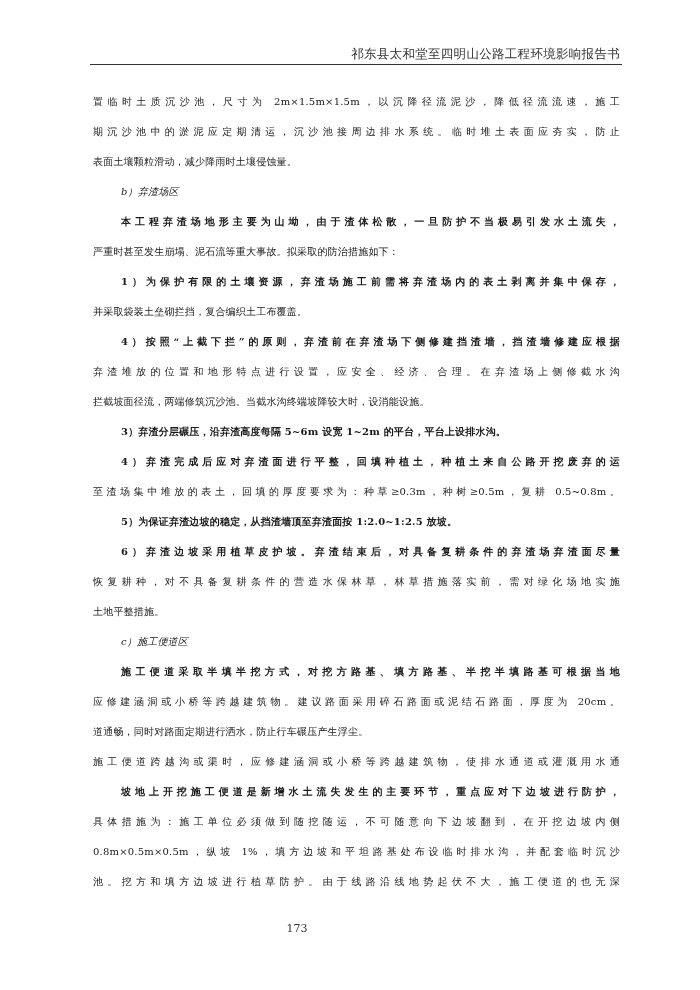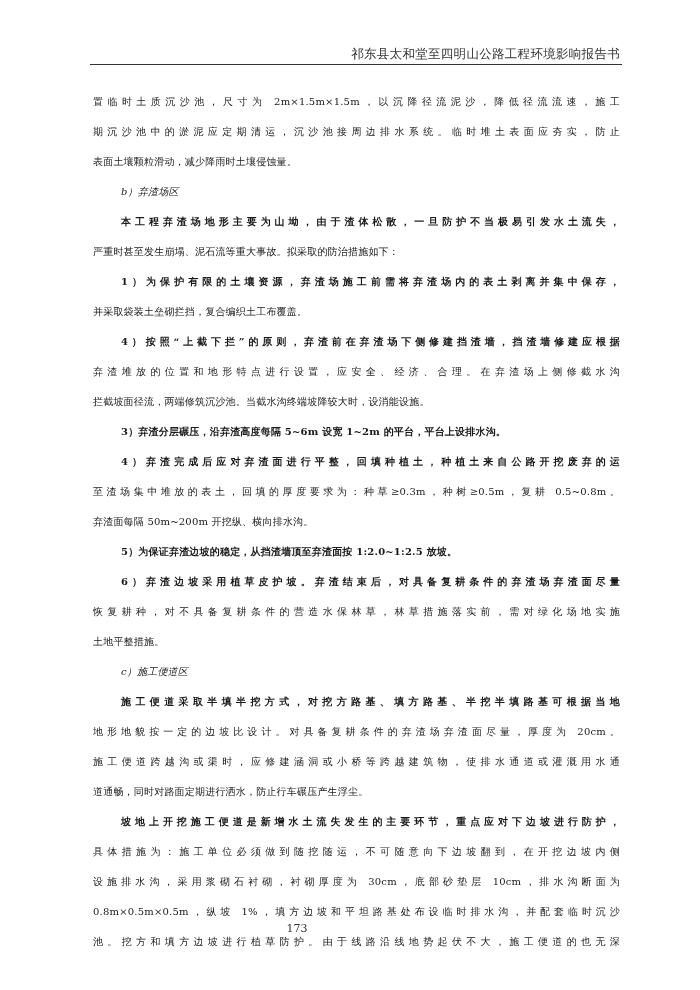--- a/index.html
+++ b/index.html
@@ -46,41 +46,39 @@
       <div class="line indent">4）按照“上截下拦”的原则，弃渣前在弃渣场下侧修建挡渣墙，挡渣墙修建应根据</div>
       <div class="line">弃渣堆放的位置和地形特点进行设置，应安全、经济、合理。在弃渣场上侧修截水沟</div>
       <div class="line last">拦截坡面径流，两端修筑沉沙池。当截水沟终端坡降较大时，设消能设施。</div>
     </div>
     <div>
       <div class="line indent last">3）弃渣分层碾压，沿弃渣高度每隔 5~6m 设宽 1~2m 的平台，平台上设排水沟。</div>
     </div>
     <div>
       <div class="line indent">4）弃渣完成后应对弃渣面进行平整，回填种植土，种植土来自公路开挖废弃的运</div>
       <div class="line">至渣场集中堆放的表土，回填的厚度要求为：种草≥0.3m，种树≥0.5m，复耕 0.5~0.8m。</div>
-      <div class="line last">弃渣面每隔 50m~200m 开挖纵、横向排水沟。</div>
     </div>
     <div>
       <div class="line indent last">5）为保证弃渣边坡的稳定，从挡渣墙顶至弃渣面按 1:2.0~1:2.5 放坡。</div>
     </div>
     <div>
       <div class="line indent">6）弃渣边坡采用植草皮护坡。弃渣结束后，对具备复耕条件的弃渣场弃渣面尽量</div>
       <div class="line">恢复耕种，对不具备复耕条件的营造水保林草，林草措施落实前，需对绿化场地实施</div>
       <div class="line last">土地平整措施。</div>
     </div>
     <div>
       <div class="line heading last">c）施工便道区</div>
     </div>
     <div>
       <div class="line indent">施工便道采取半填半挖方式，对挖方路基、填方路基、半挖半填路基可根据当地</div>
-      <div class="line">地形地貌按一定的边坡比设计。对具备复耕条件的弃渣场弃渣面尽量，厚度为 20cm。</div>
+      <div class="line">应修建涵洞或小桥等跨越建筑物。建议路面采用碎石路面或泥结石路面，厚度为 20cm。</div>
+      <div class="line last">道通畅，同时对路面定期进行洒水，防止行车碾压产生浮尘。</div>
       <div class="line">施工便道跨越沟或渠时，应修建涵洞或小桥等跨越建筑物，使排水通道或灌溉用水通</div>
-      <div class="line last">道通畅，同时对路面定期进行洒水，防止行车碾压产生浮尘。</div>
     </div>
     <div>
       <div class="line indent">坡地上开挖施工便道是新增水土流失发生的主要环节，重点应对下边坡进行防护，</div>
       <div class="line">具体措施为：施工单位必须做到随挖随运，不可随意向下边坡翻到，在开挖边坡内侧</div>
-      <div class="line">设施排水沟，采用浆砌石衬砌，衬砌厚度为 30cm，底部砂垫层 10cm，排水沟断面为</div>
       <div class="line">0.8m×0.5m×0.5m，纵坡 1%，填方边坡和平坦路基处布设临时排水沟，并配套临时沉沙</div>
       <div class="line">池。挖方和填方边坡进行植草防护。由于线路沿线地势起伏不大，施工便道的也无深</div>
     </div>
   </div>
 
 <div class="page-number">173</div>
 
 </body></html>

